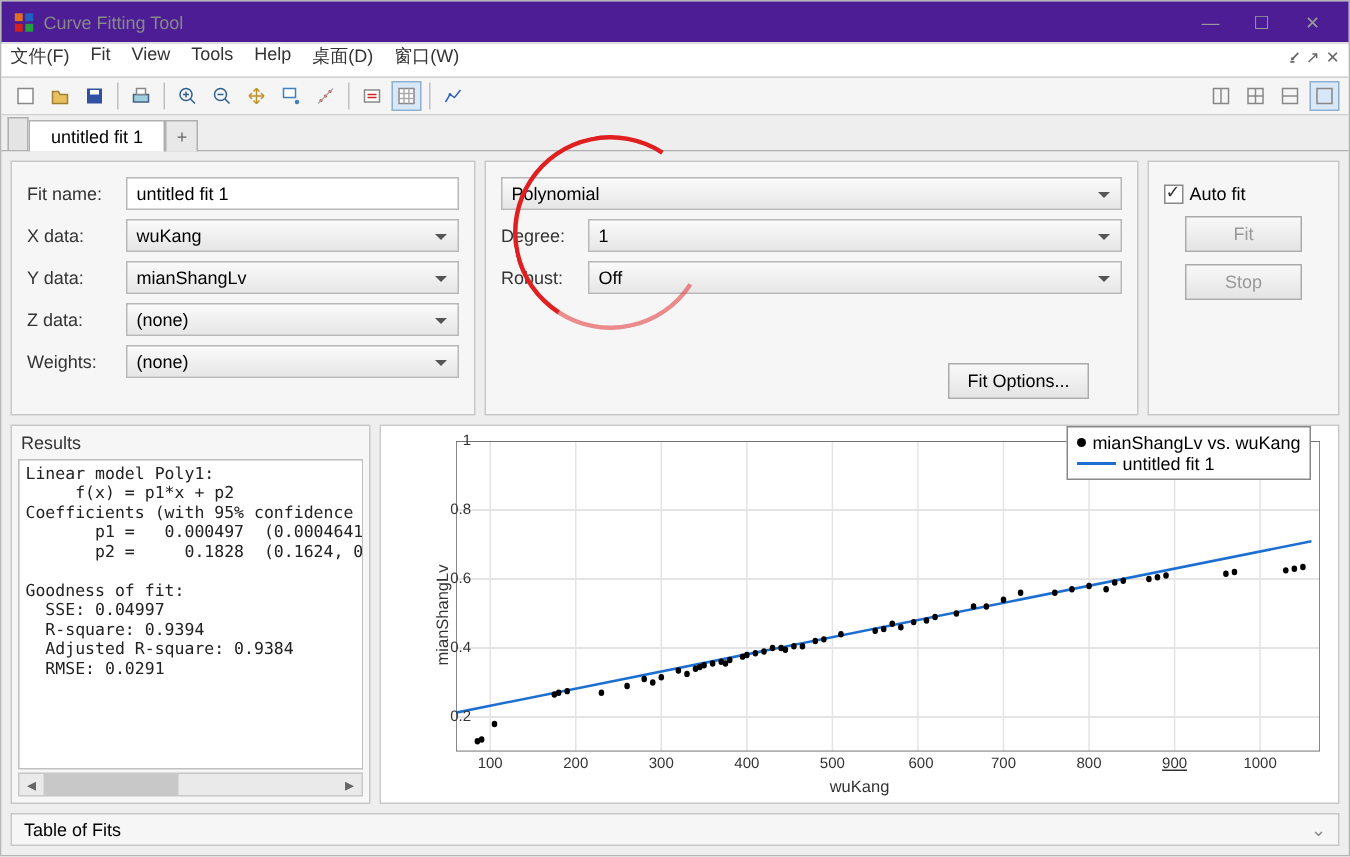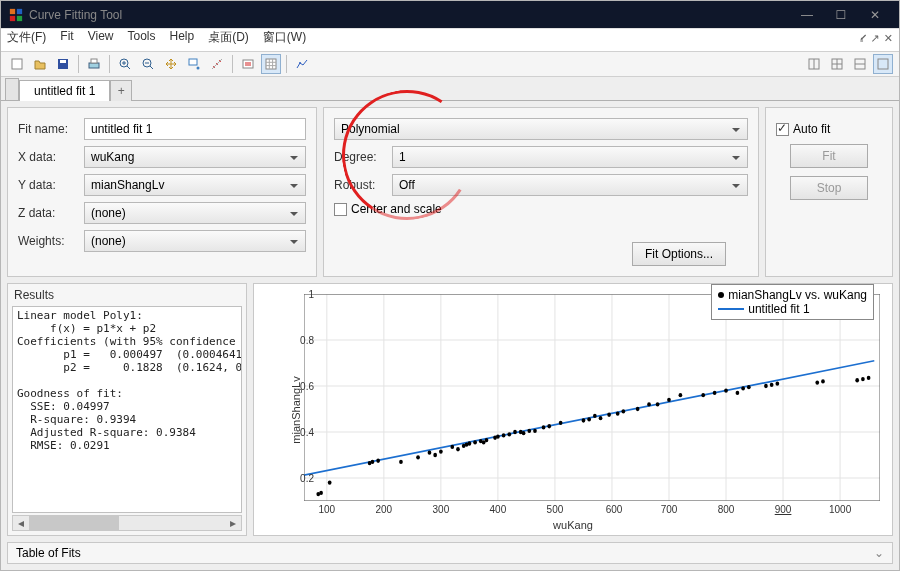--- a/index.html
+++ b/index.html
@@ -1,18 +1,18 @@
 <!DOCTYPE html>
 <html><head>
 <meta charset="utf-8">
 <style>
 * { box-sizing: border-box; margin: 0; padding: 0; font-family: "Segoe UI", "Microsoft YaHei", sans-serif; font-size: 12px; }
 html, body { width: 900px; height: 571px; background: #f0f0f0; overflow: hidden; }
 .window { display: flex; flex-direction: column; height: 100%; border: 1px solid #b6b6b6; }
-.titlebar { display: flex; align-items: center; height: 28px; background: #0f172a; border-bottom: 1px solid #e0e0e0; padding: 0 8px; }
+.titlebar { display: flex; align-items: center; height: 28px; background: #4c1d95; border-bottom: 1px solid #e0e0e0; padding: 0 8px; }
 .title-icon { width: 14px; height: 14px; margin-right: 6px; }
 .title-text { color: #888; flex: 1; }
 .winbtns { display: flex; gap: 2px; }
 .winbtn { width: 32px; height: 22px; display: flex; align-items: center; justify-content: center; color: #999; }
 .menubar { display: flex; align-items: flex-start; height: 22px; padding: 0 6px; background: #fff; gap: 14px; }
 .menubar span { color: #333; }
 .menubar .right { margin-left: auto; display: flex; gap: 4px; align-items: center; }
 .menubar .right span { color: #666; font-size: 11px; }
 .toolbar { display: flex; align-items: center; height: 26px; padding: 2px 6px; border-top: 1px solid #d0d0d0; border-bottom: 1px solid #d0d0d0; background: #f5f5f5; gap: 3px; }
 .tbtn { width: 20px; height: 20px; display: flex; align-items: center; justify-content: center; border: 1px solid transparent; }
@@ -252,24 +252,20 @@
           <label>Degree:</label>
           <div class="select">
               <span>1</span>
             </div>
         </div>
         <div class="field-row">
           <label>Robust:</label>
           <div class="select">
               <span>Off</span>
             </div>
-        </div>
-        <div class="checkbox-row">
-          <div class="checkbox"></div>
-          <span>Center and scale</span>
         </div>
         <div class="button fitopt">Fit Options...</div>
       </div>
 
       <div class="panel right-panel">
         <div class="checkbox-row">
           <div class="checkbox checked"></div>
           <span>Auto fit</span>
         </div>
         <div class="button disabled">Fit</div>

